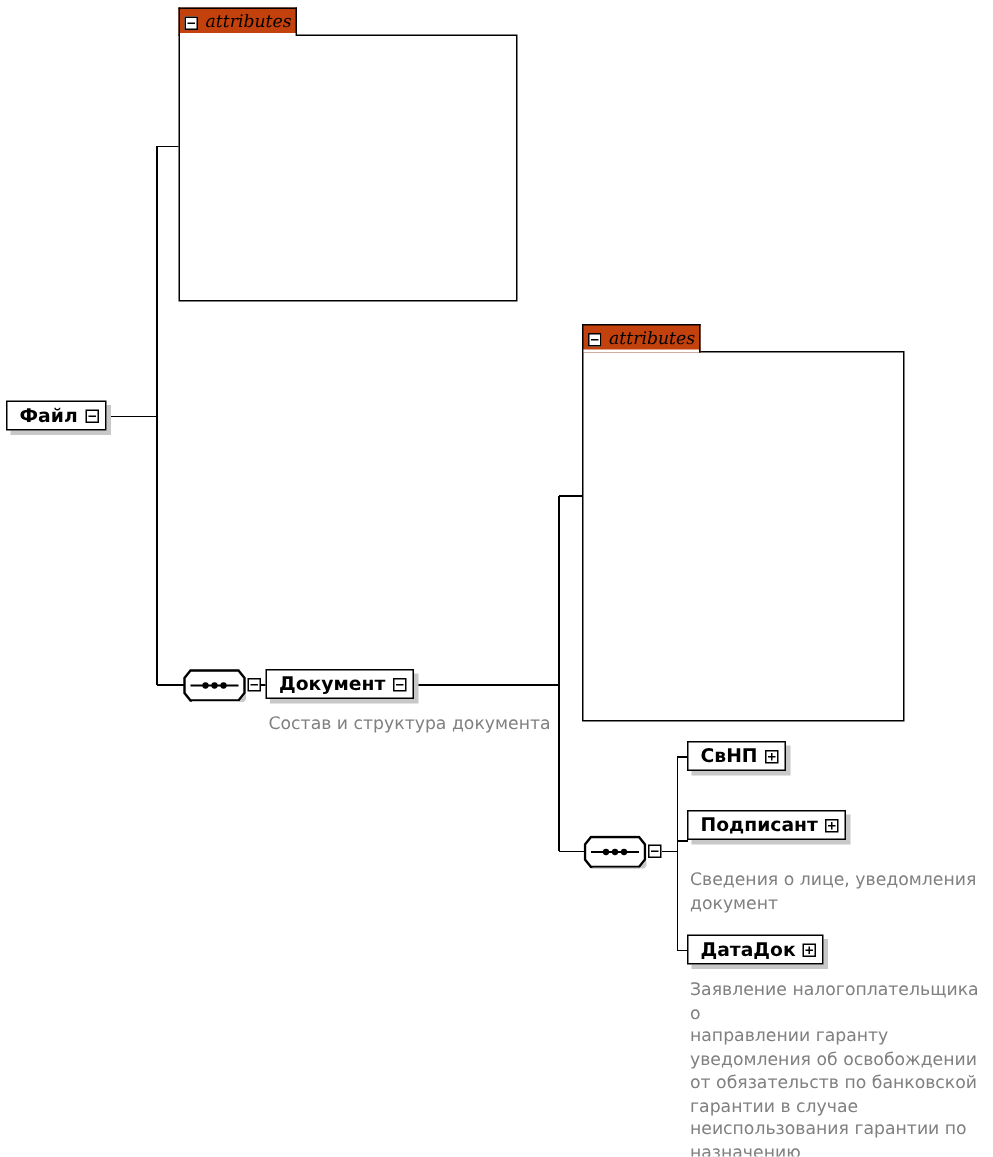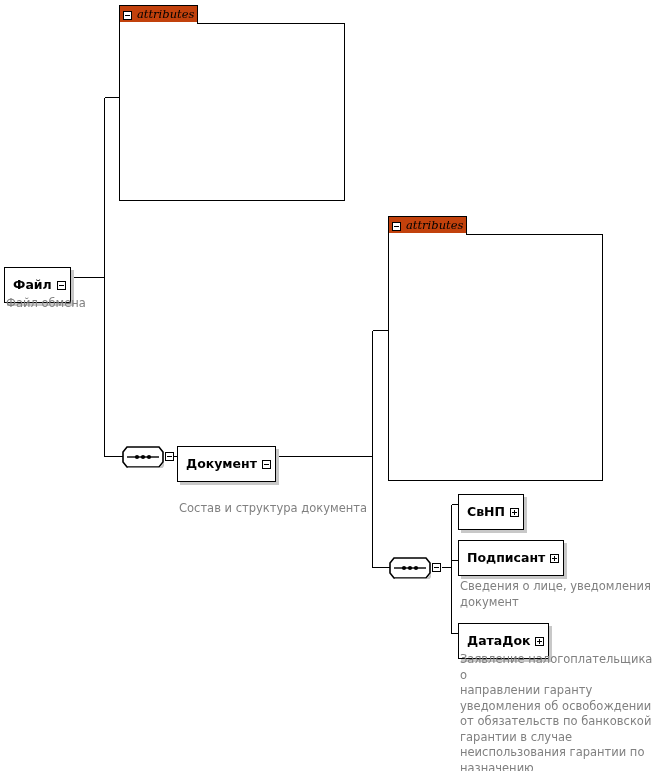--- a/index.html
+++ b/index.html
@@ -128,21 +128,21 @@
     margin-top: 5px;
     white-space: pre-line;
   }
 
   
   .elem {
     position: absolute;
     box-sizing: border-box;
     border: 1.5px solid #000;
     background: #fff;
-    height: 36px;
+    height: 20px;
     display: flex;
     align-items: center;
     padding: 0 4px 0 8px;
     gap: 5px;
     box-shadow: 3px 3px 0 0 #c8c8c8;
   }
   .elem .elem-label {
     font-weight: bold;
     font-size: 12.5px;
     color: #000;
@@ -206,21 +206,20 @@
       <path d="M451.5 504.5 H458.5"></path>
       <path d="M451.5 560.5 H458.5"></path>
       <path d="M451.5 633.5 H458.5"></path>
     </g>
   </svg>
 
   <div class="elem" style="left:4px; top:267px;">
     <span class="elem-label">Файл</span>
     <span class="toggle"></span>
   </div>
-  <div class="elem-desc" style="left:6px; top:296px; width:140px;">Файл обмена</div>
 
   <div class="attr-panel" style="left:119px; top:5px; width:226px; height:196px;">
     <div class="body" style="top:18px; width:226px; height:178px;"></div>
     <div class="tab" style="width:79px;">
       <span class="toggle"></span>
       <span class="tab-label">attributes</span>
     </div>
     <div class="tab-mask" style="left:1px; top:17px; width:77px;"></div>
 
     <div class="attr-item" style="left:13px; top:27px; width:205px;">
@@ -249,21 +248,21 @@
       <circle cx="27" cy="11" r="2.1" fill="#000"></circle>
       <path d="M6 22.6 L38.6 22.6 L42.4 17.6" stroke="#c8c8c8" stroke-width="2.4" fill="none"></path>
     </svg>
     <span class="toggle seq-toggle"></span>
   </div>
 
   <div class="elem" style="left:177px; top:446px;">
     <span class="elem-label">Документ</span>
     <span class="toggle"></span>
   </div>
-  <div class="elem-desc" style="left:179px; top:475px; width:230px;margin-top:26px;">Состав и структура документа</div>
+  <div class="elem-desc" style="left:179px; top:475px; width:230px;">Состав и структура документа</div>
 
   <div class="attr-panel" style="left:388px; top:216px; width:215px; height:265px;">
     <div class="body" style="top:18px; width:215px; height:247px;"></div>
     <div class="tab" style="width:79px;">
       <span class="toggle"></span>
       <span class="tab-label">attributes</span>
     </div>
     <div class="tab-mask" style="left:1px; top:17px; width:77px;"></div>
 
     <div class="attr-item" style="left:13px; top:27px; width:196px;">

